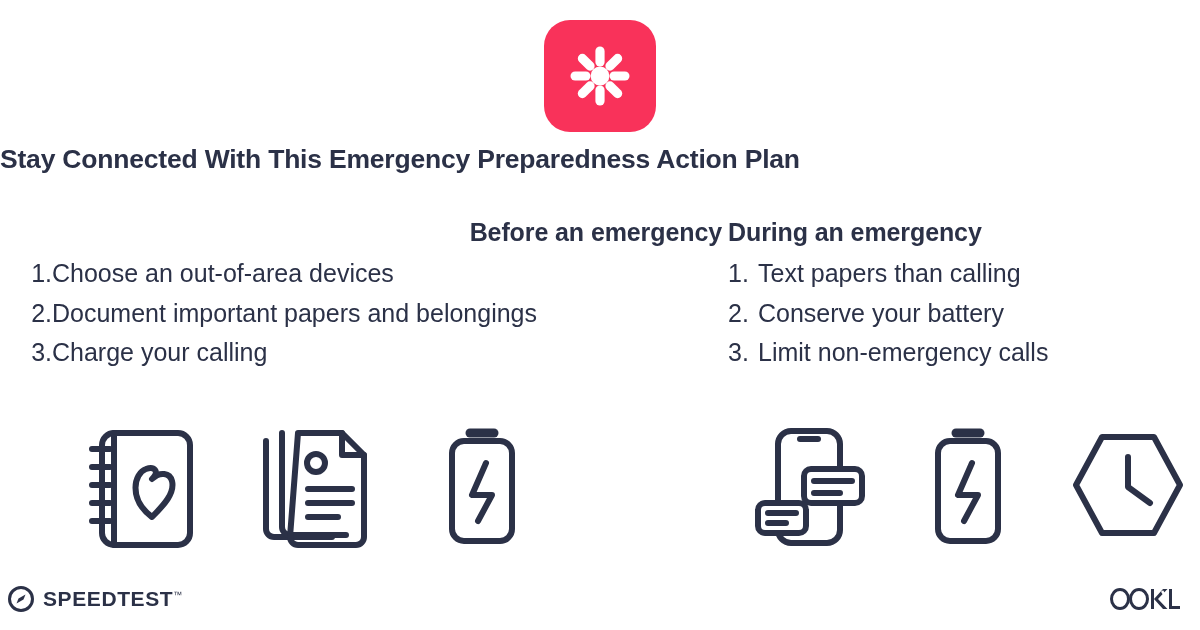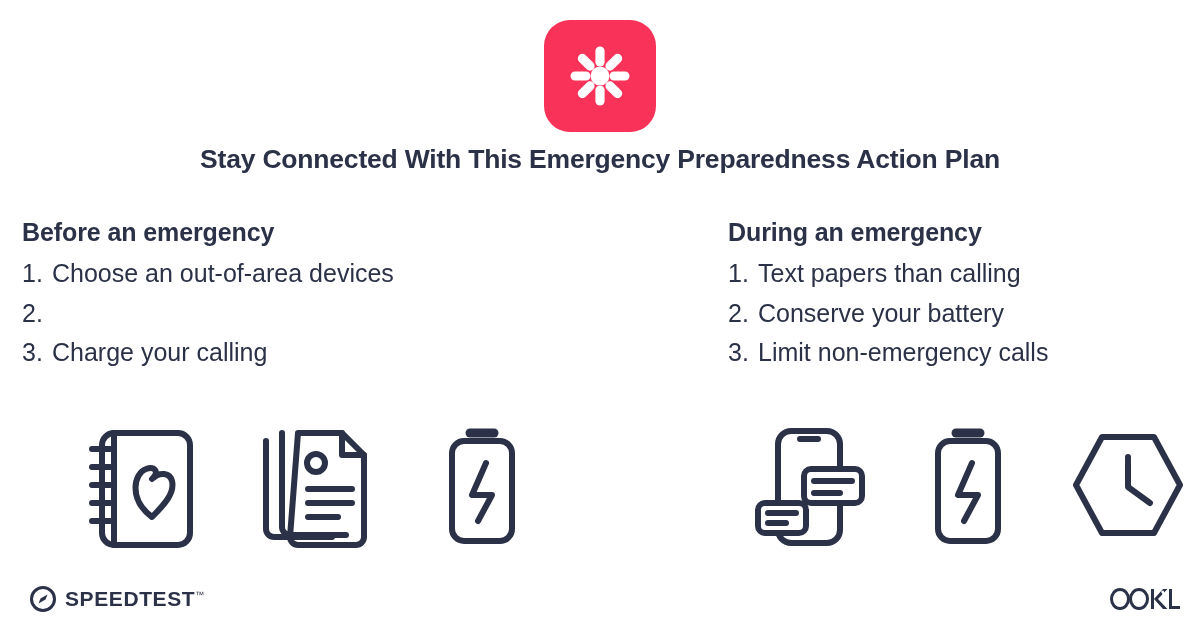--- a/index.html
+++ b/index.html
@@ -39,33 +39,33 @@
     align-items: center;
     justify-content: center;
   }
 
   
   .title {
     position: absolute;
     top: 144px;
     left: 0;
     width: 1200px;
-    text-align: center;
+    text-align: left;
     font-size: 26.5px;
     font-weight: bold;
     letter-spacing: -0.2px;
     color: #2b3147;
   }
 
   
   .col {
     position: absolute;
     top: 218px;
   }
-  .col-left { left: 22px; width: 700px; }
+  .col-left { left: 22px; width: 700px; text-align: right; }
   .col-right { left: 728px; width: 420px; }
 
   .col-head {
     font-size: 25px;
     font-weight: bold;
     color: #2b3147;
     margin: 0 0 7px 0;
     letter-spacing: -0.1px;
   }
   ol.steps {
@@ -112,21 +112,21 @@
     width: 130px;
     height: 135px;
     display: flex;
     align-items: center;
     justify-content: center;
   }
 
   
   .footer-left {
     position: absolute;
-    left: 30px;
+    left: 8px;
     bottom: 18px;
     display: flex;
     align-items: center;
     gap: 9px;
     justify-content: center;
   }
   .footer-wordmark {
     font-size: 21px;
     font-weight: bold;
     letter-spacing: 0.6px;
@@ -173,20 +173,21 @@
 
   <div class="col col-left">
     <div class="col-head">Before an emergency</div>
     <ol class="steps">
       <li>
         <span class="num">1.</span>
         <span class="txt">Choose an out-of-area devices</span>
       </li>
       <li>
         <span class="num">2.</span>
+        <span class="txt">Document important papers and belongings</span>
       </li>
       <li>
         <span class="num">3.</span>
         <span class="txt">Charge your calling</span>
       </li>
     </ol>
   </div>
 
   <div class="col col-right">
     <div class="col-head">During an emergency</div>

